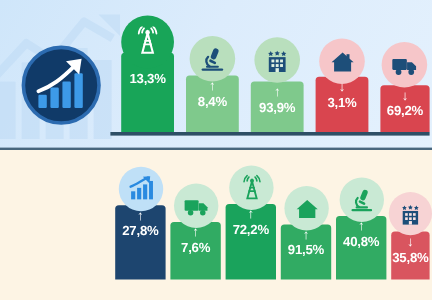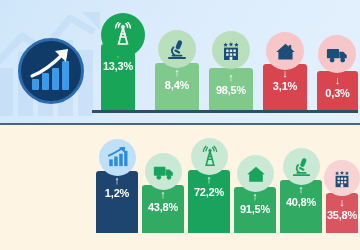--- a/index.html
+++ b/index.html
@@ -58,21 +58,21 @@
         <rect x="21" y="32" width="7" height="17" rx="1" fill="#3d9ae8"></rect>
         <rect x="31" y="27" width="7" height="22" rx="1" fill="#3d9ae8"></rect>
         <rect x="41" y="20" width="7" height="29" rx="1" fill="#3d9ae8"></rect>
         <path d="M11 35 C22 31 30 25 42 13" stroke="#ffffff" stroke-width="3.2" fill="none" stroke-linecap="round"></path>
         <path d="M34 10 L47 8 L45 21 Z" fill="#ffffff"></path>
       </svg>
     </div>
 
     <div class="baseline baseline-top"></div>
 
-    <div class="bar" style="left:101px;top:44px;width:34px;height:66px;background:#18a558;">
+    <div class="bar" style="left:101px;top:44px;width:44px;height:66px;background:#18a558;">
       <span class="arrow">↑</span>
       <span class="val">13,3%</span>
     </div>
     <div class="icon-circle" style="left:101px;top:13px;width:44px;height:44px;background:#18a558;">
       <svg width="26" height="26" viewBox="0 0 26 26">
         <path d="M13 5.6 L17.4 22 H8.6 Z" fill="none" stroke="#fff" stroke-width="1.7"></path>
         <path d="M9.6 15 H16.4 M10.4 12 H15.6" stroke="#fff" stroke-width="1.5"></path>
         <circle cx="13" cy="5" r="1.9" fill="#fff"></circle>
         <path d="M8.4 5.2 A5.2 5.2 0 0 1 10 1.6" stroke="#fff" stroke-width="1.5" fill="none" stroke-linecap="round"></path>
         <path d="M17.6 5.2 A5.2 5.2 0 0 0 16 1.6" stroke="#fff" stroke-width="1.5" fill="none" stroke-linecap="round"></path>
@@ -90,21 +90,21 @@
         <path d="M4 21 H20" stroke="#1d4e79" stroke-width="2" stroke-linecap="round"></path>
         <path d="M7.5 18.6 H16.5" stroke="#1d4e79" stroke-width="1.8" stroke-linecap="round"></path>
         <path d="M9.6 18.2 C6.6 16.4 6 12.6 8.4 10.4" stroke="#1d4e79" stroke-width="1.9" fill="none" stroke-linecap="round"></path>
         <rect x="11.6" y="3.2" width="4.6" height="9.4" rx="2.2" transform="rotate(22 13.9 7.9)" fill="#1d4e79"></rect>
         <path d="M10.4 13.6 L14 15.4" stroke="#1d4e79" stroke-width="2.2" stroke-linecap="round"></path>
       </svg>
     </div>
 
     <div class="bar" style="left:209px;top:68px;width:44px;height:42px;background:#7fc98c;">
       <span class="arrow">↑</span>
-      <span class="val">98,5%</span>
+      <span class="val">93,9%</span>
     </div>
     <div class="icon-circle" style="left:212px;top:31px;width:38px;height:38px;background:#b9dfbd;">
       <svg width="24" height="24" viewBox="0 0 24 24">
         <path d="M6.6 4.6 L7.3 6 L8.8 6.2 L7.7 7.2 L8 8.7 L6.6 8 L5.2 8.7 L5.5 7.2 L4.4 6.2 L5.9 6 Z" fill="#1d4e79"></path>
         <path d="M12 4.2 L12.7 5.6 L14.2 5.8 L13.1 6.8 L13.4 8.3 L12 7.6 L10.6 8.3 L10.9 6.8 L9.8 5.8 L11.3 5.6 Z" fill="#1d4e79"></path>
         <path d="M17.4 4.6 L18.1 6 L19.6 6.2 L18.5 7.2 L18.8 8.7 L17.4 8 L16 8.7 L16.3 7.2 L15.2 6.2 L16.7 6 Z" fill="#1d4e79"></path>
         <rect x="5" y="9.6" width="14" height="12.4" fill="#1d4e79"></rect>
         <rect x="7.2" y="11.6" width="2.4" height="2.4" fill="#dff0e2"></rect>
         <rect x="10.8" y="11.6" width="2.4" height="2.4" fill="#dff0e2"></rect>
         <rect x="14.4" y="11.6" width="2.4" height="2.4" fill="#dff0e2"></rect>
@@ -121,54 +121,54 @@
     </div>
     <div class="icon-circle" style="left:266px;top:32px;width:38px;height:38px;background:#f6c6c9;">
       <svg width="23" height="23" viewBox="0 0 24 24">
         <path d="M2.4 12.4 L12 4 L21.6 12.4 L19.4 12.4 L19.4 20.4 L4.6 20.4 L4.6 12.4 Z" fill="#1d4e79"></path>
         <rect x="15.4" y="5.4" width="2.6" height="4" fill="#1d4e79"></rect>
       </svg>
     </div>
 
     <div class="bar" style="left:317px;top:71px;width:41px;height:39px;background:#d9454f;">
       <span class="arrow">↓</span>
-      <span class="val">0,3%</span>
+      <span class="val">69,2%</span>
     </div>
     <div class="icon-circle" style="left:318px;top:35px;width:38px;height:38px;background:#f6c6c9;">
       <svg width="25" height="25" viewBox="0 0 26 26">
         <rect x="2" y="7.4" width="12.6" height="9.6" rx="1" fill="#1d4e79"></rect>
         <path d="M14.8 10.2 H19 L22.6 13.8 V17 H14.8 Z" fill="#1d4e79"></path>
         <circle cx="7.4" cy="18.8" r="2.5" fill="#1d4e79"></circle>
         <circle cx="18.4" cy="18.8" r="2.5" fill="#1d4e79"></circle>
       </svg>
     </div>
   </div>
 
   <div class="panel-divider"></div>
 
   <div class="panel panel-bottom">
 
     <div class="bar" style="left:96px;top:46px;width:42px;height:62px;background:#1d456f;">
       <span class="arrow">↑</span>
-      <span class="val">1,2%</span>
+      <span class="val">27,8%</span>
     </div>
     <div class="icon-circle" style="left:99px;top:14px;width:37px;height:37px;background:#bfe0f7;">
       <svg width="23" height="23" viewBox="0 0 24 24">
         <rect x="3.4" y="14" width="3.6" height="7" fill="#2a8ae0"></rect>
         <rect x="8.6" y="11" width="3.6" height="10" fill="#2a8ae0"></rect>
         <rect x="13.8" y="8" width="3.6" height="13" fill="#2a8ae0"></rect>
         <rect x="19" y="5" width="3.4" height="16" fill="#2a8ae0"></rect>
         <path d="M3 10 C8 8 12 5 18 2" stroke="#2a8ae0" stroke-width="2.1" fill="none" stroke-linecap="round"></path>
         <path d="M13.6 1.4 L20 1 L19.4 7.2 Z" fill="#2a8ae0"></path>
       </svg>
     </div>
 
     <div class="bar" style="left:142px;top:60px;width:42px;height:48px;background:#31ab63;">
       <span class="arrow">↑</span>
-      <span class="val">43,8%</span>
+      <span class="val">7,6%</span>
     </div>
     <div class="icon-circle" style="left:145px;top:28px;width:37px;height:37px;background:#c9e9d4;">
       <svg width="24" height="24" viewBox="0 0 26 26">
         <rect x="2" y="7.4" width="12.6" height="9.6" rx="1" fill="#1aa35c"></rect>
         <path d="M14.8 10.2 H19 L22.6 13.8 V17 H14.8 Z" fill="#1aa35c"></path>
         <circle cx="7.4" cy="18.8" r="2.5" fill="#1aa35c"></circle>
         <circle cx="18.4" cy="18.8" r="2.5" fill="#1aa35c"></circle>
       </svg>
     </div>
 

